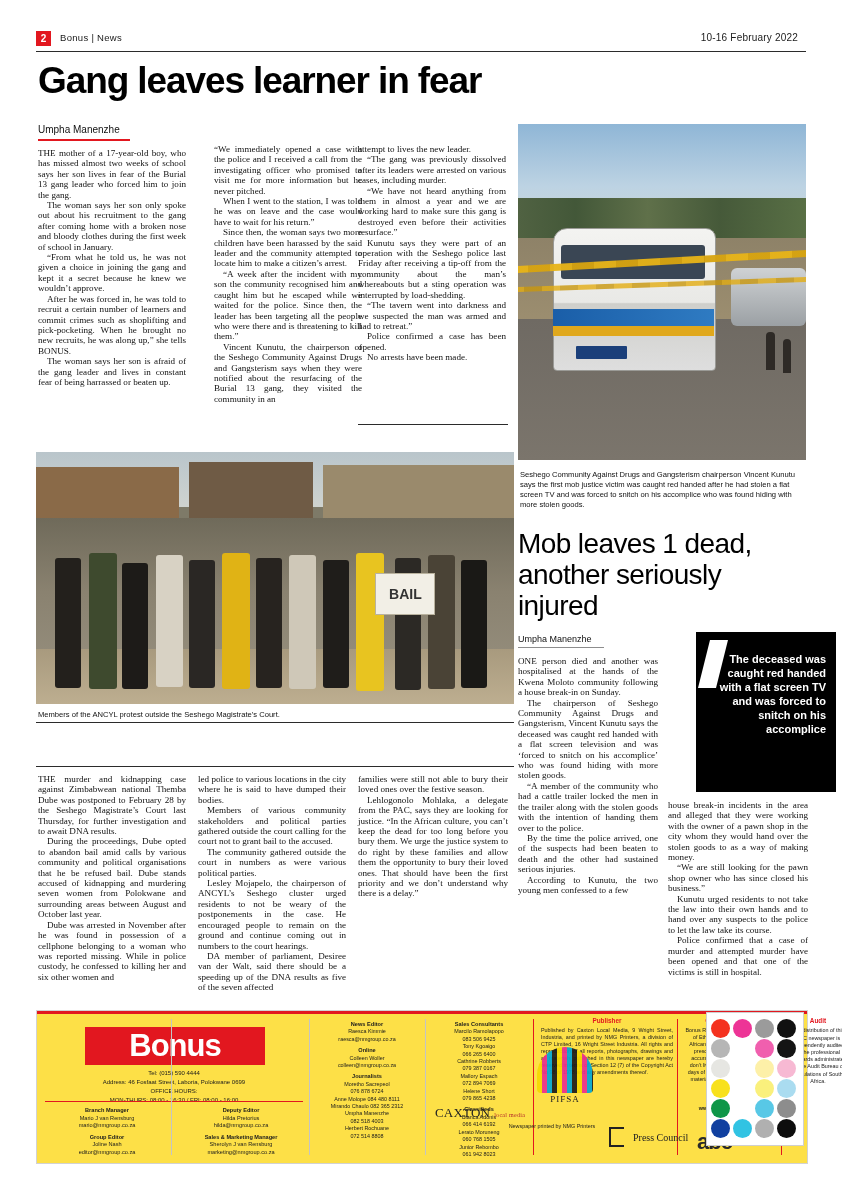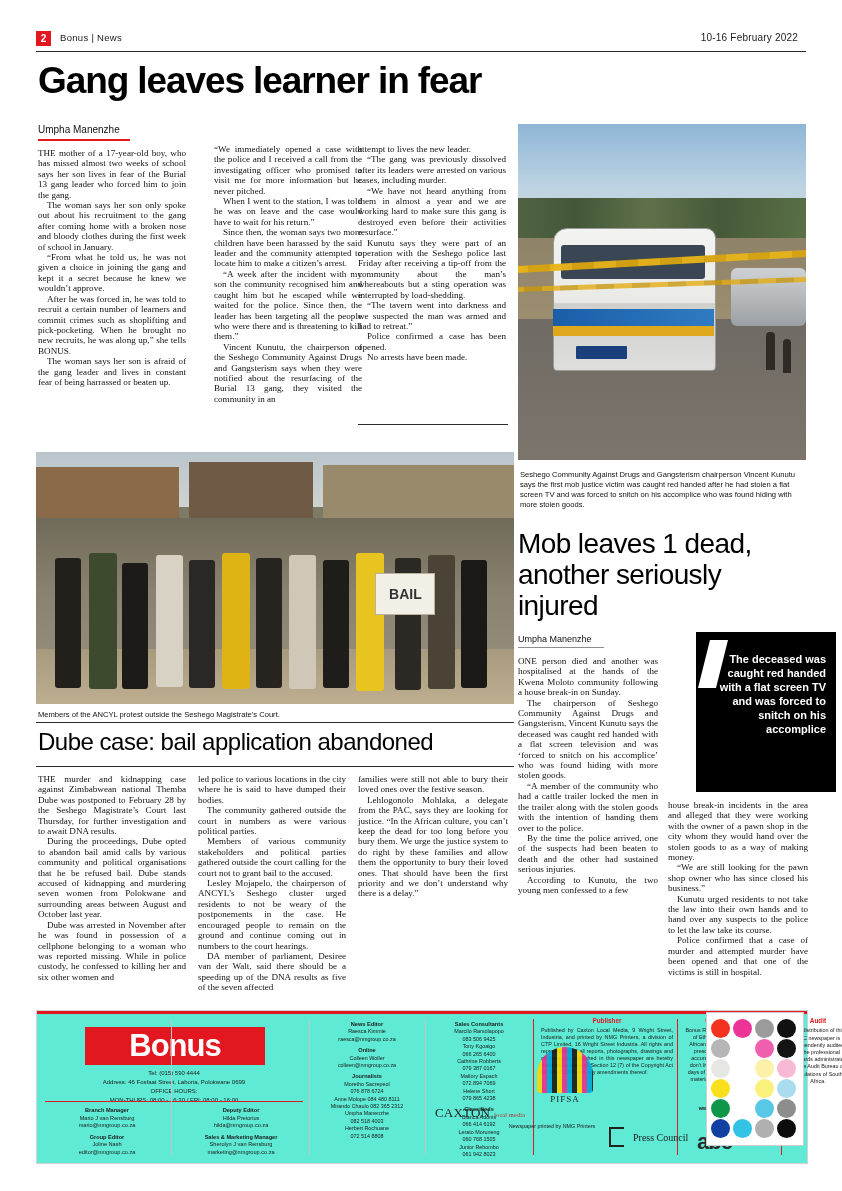--- a/index.html
+++ b/index.html
@@ -89,21 +89,21 @@
   
   .headline-3{position:absolute;left:38px;top:728px;width:478px;
     font-family:"Liberation Sans",sans-serif;font-size:24px;line-height:27px;color:#000;letter-spacing:-.5px;}
 
   
   .hr-thin{position:absolute;background:#2b2b2b;height:1px;}
   .hr-red{position:absolute;background:#e2171f;}
 
   
   .footer{position:absolute;left:36px;top:1010px;width:770px;height:152px;
-    background:#5eead4;border:1px solid #d2d2d2;}
+    background:#fde047;border:1px solid #d2d2d2;}
   .footer .redline{position:absolute;left:0;top:0;width:100%;height:3px;background:#e2171f;}
   .fcol{position:absolute;top:6px;font-family:"Liberation Sans",sans-serif;font-size:5.4px;
     line-height:7.4px;color:#1b1b1b;text-align:center;}
   .fdiv{position:absolute;top:8px;width:1px;height:136px;background:#c4c4c4;}
   .fdiv.red{background:#e2171f;}
   .bonus-logo{position:absolute;left:48px;top:16px;width:180px;height:38px;background:#e2171f;}
   .bonus-logo span{display:block;color:#fff;font-family:"Liberation Sans",sans-serif;font-weight:bold;
     font-size:31px;line-height:38px;text-align:center;letter-spacing:-1px;}
   .fhead{font-weight:bold;color:#e2171f;font-size:6.4px;}
   .fsub{font-weight:bold;font-size:5.6px;}
@@ -236,32 +236,31 @@
     <div class="ph" style="left:82%;top:41%;width:27px;height:134px;background:#4a4336;"></div>
     <div class="ph" style="left:89%;top:43%;width:26px;height:128px;background:#1a1916;"></div>
     <div class="placard" style="left:71%;top:48%;width:58px;height:40px;">
       <span style="font-size:14px;line-height:40px;">BAIL</span>
     </div>
   </div>
 
   <div class="caption caption-dark" style="left:38px;top:710px;width:470px;">Members of the ANCYL protest outside the Seshego Magistrate’s Court.</div>
 
   <div class="hr-thin" style="left:36px;top:722px;width:478px;"></div>
-  <div class="headline-3">Dube case: bail application abandoned</div>
   <div class="hr-thin" style="left:36px;top:766px;width:478px;"></div>
 
   <div class="col" id="dube-c1" style="left:38px;top:774px;width:148px;">
       <p class="lead">THE murder and kidnapping case against Zimbabwean national Themba Dube was postponed to February 28 by the Seshego Magistrate’s Court last Thursday, for further investigation and to await DNA results.</p>
       <p>During the proceedings, Dube opted to abandon bail amid calls by various community and political organisations that he be refused bail. Dube stands accused of kidnapping and murdering seven women from Polokwane and surrounding areas between August and October last year.</p>
       <p>Dube was arrested in November after he was found in possession of a cellphone belonging to a woman who was reported missing. While in police custody, he confessed to killing her and six other women and</p>
     </div>
   <div class="col" id="dube-c2" style="left:198px;top:774px;width:148px;">
       <p class="lead">led police to various locations in the city where he is said to have dumped their bodies.</p>
+      <p>Members of various community stakeholders and political parties gathered outside the court calling for the court not to grant bail to the accused.</p>
       <p>The community gathered outside the court in numbers as were various political parties.</p>
-      <p>Members of various community stakeholders and political parties gathered outside the court calling for the court not to grant bail to the accused.</p>
       <p>Lesley Mojapelo, the chairperson of ANCYL’s Seshego cluster urged residents to not be weary of the postponements in the case. He encouraged people to remain on the ground and continue coming out in numbers to the court hearings.</p>
       <p>DA member of parliament, Desiree van der Walt, said there should be a speeding up of the DNA results as five of the seven affected</p>
     </div>
   <div class="col" id="dube-c3" style="left:358px;top:774px;width:150px;">
       <p class="lead">families were still not able to bury their loved ones over the festive season.</p>
       <p>Lehlogonolo Mohlaka, a delegate from the PAC, says they are looking for justice. “In the African culture, you can’t keep the dead for too long before you bury them. We urge the justice system to do right by these families and allow them the opportunity to bury their loved ones. That should have been the first priority and we don’t understand why there is a delay.”</p>
     </div>
 
   <div class="footer">
     <div class="redline"></div>

